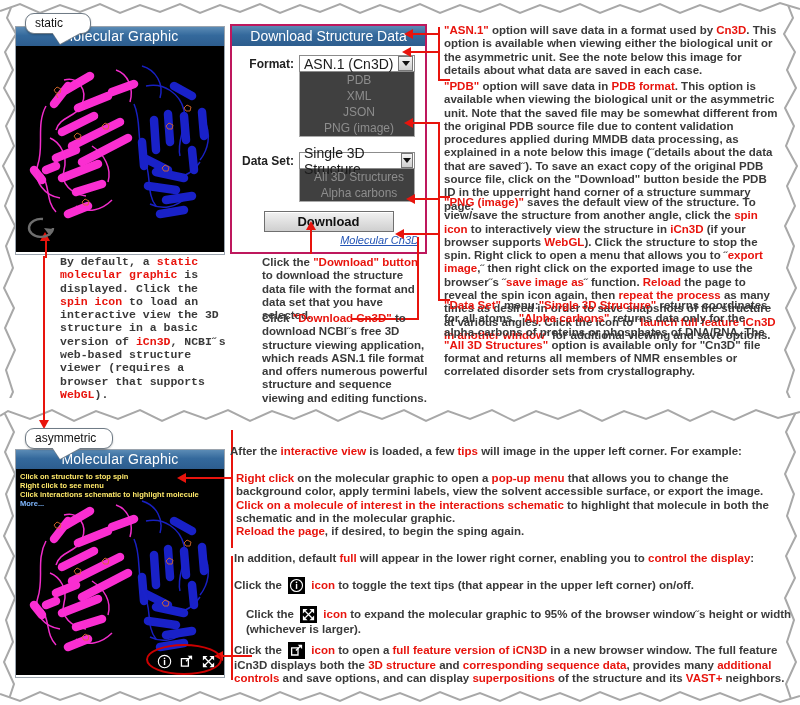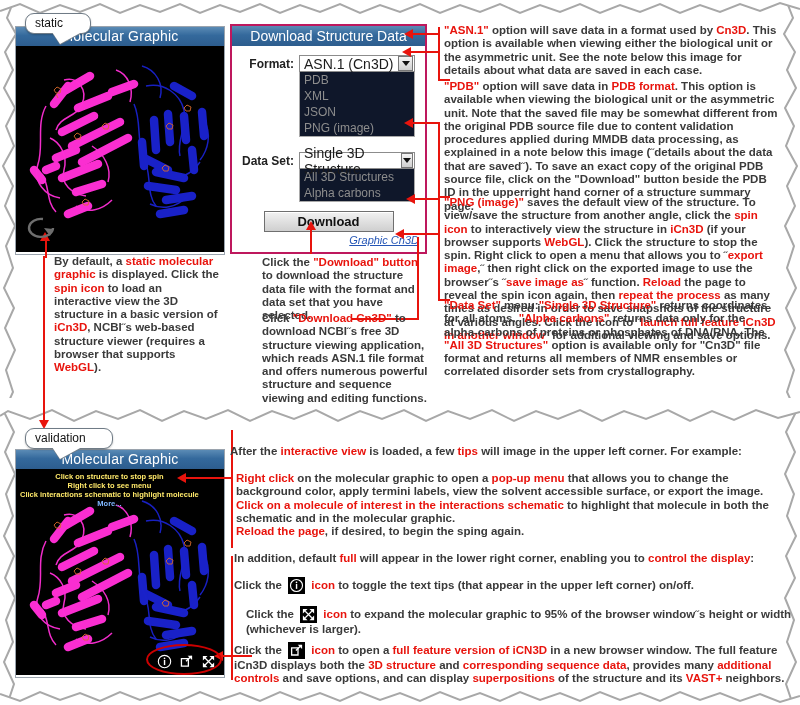--- a/index.html
+++ b/index.html
@@ -29,21 +29,21 @@
   .mg-panel{position:absolute;background:#fff;border:1px solid #9aa3ad;}
   .mg-header{
     background:linear-gradient(to bottom,#5b8bb5 0%,#34699c 45%,#2d5d8e 100%);
     color:#ffffff;
     font-size:14px;
     text-align:center;
     line-height:19px;
     height:19px;
     letter-spacing:.2px;
   }
-  .mg-body{background:#a21caf;position:relative;overflow:hidden;text-align:center;}
+  .mg-body{background:#a21caf;position:relative;overflow:hidden;}
 
   
   .callout{
     position:absolute;
     background:#ffffff;
     border:1px solid #6f7b86;
     border-radius:9px;
     font-size:12px;
     color:#111;
     padding:2px 9px 3px 9px;
@@ -87,22 +87,23 @@
     border:1px solid #777;
     display:flex;align-items:center;justify-content:center;
     box-sizing:border-box;
   }
   .selbox .arrow i{
     display:block;width:0;height:0;
     border-left:4px solid transparent;border-right:4px solid transparent;
     border-top:5px solid #111;
   }
   .optlist{
-    border:1px solid #a9a9a9;border-top:none;background:#0f172a;
+    border:1px solid #a9a9a9;border-top:none;background:#404040;
     box-sizing:border-box;
+    text-align:center;
   }
   .optlist div{
     font-size:12px;color:#8d8d8d;padding:1px 0 1px 4px;line-height:14px;
   }
   .dl-btn{
     margin:9px auto 0 auto;
     width:128px;height:19px;
     background:linear-gradient(to bottom,#f2f2f2,#cfcfcf);
     border:1px solid #6f6f6f;
     font-size:13px;font-weight:bold;color:#111;
@@ -343,21 +344,21 @@
             </span>
         </div>
         <div class="optlist">
           <div>All 3D Structures</div>
           <div>Alpha carbons</div>
         </div>
       </div>
     </div>
 
     <div class="dl-btn">Download</div>
-    <div class="dl-link">Graphic Cn3D</div>
+    <div class="dl-link">Molecular Cn3D</div>
   </div>
 
   <div class="redline" style="left:412px;top:33px;width:28px;height:2px;"></div>
   <div class="arrowhead ah-left" style="left:404px;top:29px;"></div>
   <div class="redline" style="left:438px;top:27px;width:2px;height:46px;"></div>
 
   <div class="redline" style="left:410px;top:51px;width:28px;height:2px;"></div>
   <div class="arrowhead ah-left" style="left:402px;top:47px;"></div>
   <div class="redline" style="left:438px;top:51px;width:2px;height:30px;"></div>
   <div class="redline" style="left:438px;top:79px;width:12px;height:2px;"></div>
@@ -398,34 +399,34 @@
   </div>
 
   <div class="ann" style="left:444px;top:196px;width:334px;">
     <span><span class="r">"PNG (image)"</span><span class="blk"> saves the default view of the structure. To view/save the structure from another angle, click the </span><span class="r">spin icon</span><span class="blk"> to interactively view the structure in </span><span class="r">iCn3D</span><span class="blk"> (if your browser supports </span><span class="r">WebGL</span><span class="blk">). Click the structure to stop the spin. Right click to open a menu that allows you to ˝</span><span class="r">export image</span><span class="blk">,˝ then right click on the exported image to use the browser˝s ˝</span><span class="r">save image as</span><span class="blk">˝ function. </span><span class="r">Reload</span><span class="blk"> the page to reveal the spin icon again, then </span><span class="r">repeat the process</span><span class="blk"> as many times as desired in order to save snapshots of the structure at various angles. Click the icon to ˝</span><span class="r">launch full feature iCn3D in another window</span><span class="blk">˝ for additional viewing and save options.</span></span>
   </div>
 
   <div class="ann" style="left:444px;top:299px;width:334px;">
     <span><span class="r">"Data Set"</span><span class="blk"> menu:</span><span class="r">"Single 3D Structure"</span><span class="blk"> returns coordinates for all atoms. </span><span class="r">"Alpha carbons"</span><span class="blk"> returns data only for the alpha-carbons of proteins or phosphates of DNA/RNA. The </span><span class="r">"All 3D Structures"</span><span class="blk"> option is available only for "Cn3D" file format and returns all members of NMR ensembles or correlated disorder sets from crystallography.</span></span>
   </div>
 
-  <div class="ann" style="left:54px;top:255px;width:168px;">
+  <div class="ann" style="left:60px;top:255px;width:168px;font-family:Liberation Mono, monospace;">
     <span><span class="blk">By default, a </span><span class="r">static molecular graphic</span><span class="blk"> is displayed. Click the </span><span class="r">spin icon</span><span class="blk"> to load an interactive view the 3D structure in a basic version of </span><span class="r">iCn3D</span><span class="blk">, NCBI˝s web-based structure viewer (requires a browser that supports </span><span class="r">WebGL</span><span class="blk">).</span></span>
   </div>
 
   <div class="ann" style="left:262px;top:256px;width:168px;">
     <span><span class="blk">Click the </span><span class="r">"Download" button</span><span class="blk"> to download the structure data file with the format and data set that you have selected.</span></span>
   </div>
 
   <div class="ann" style="left:262px;top:312px;width:168px;">
     <span><span class="blk">Click </span><span class="r">"Download Cn3D"</span><span class="blk"> to download NCBI˝s free 3D structure viewing application, which reads ASN.1 file format and offers numerous powerful structure and sequence viewing and editing functions.</span></span>
   </div>
 
   <div class="callout" style="left:25px;top:428px;width:68px;">
-    <span>validation</span>
+    <span>asymmetric</span>
     <span class="tail"></span>
   </div>
 
   <div class="mg-panel" style="left:15px;top:449px;width:208px;height:227px;">
     <div class="mg-header">Molecular Graphic</div>
     <div class="mg-body" style="width:100%;height:206px;">
       <svg width="208" height="206" viewBox="0 0 208 206">
         <rect width="208" height="206" fill="#000000"></rect>
         <g stroke="#ff2fd6" fill="none" stroke-width="1.5" opacity=".95">
           <path d="M30,72 C20,90 28,110 22,128 C16,146 30,158 44,160"></path>

